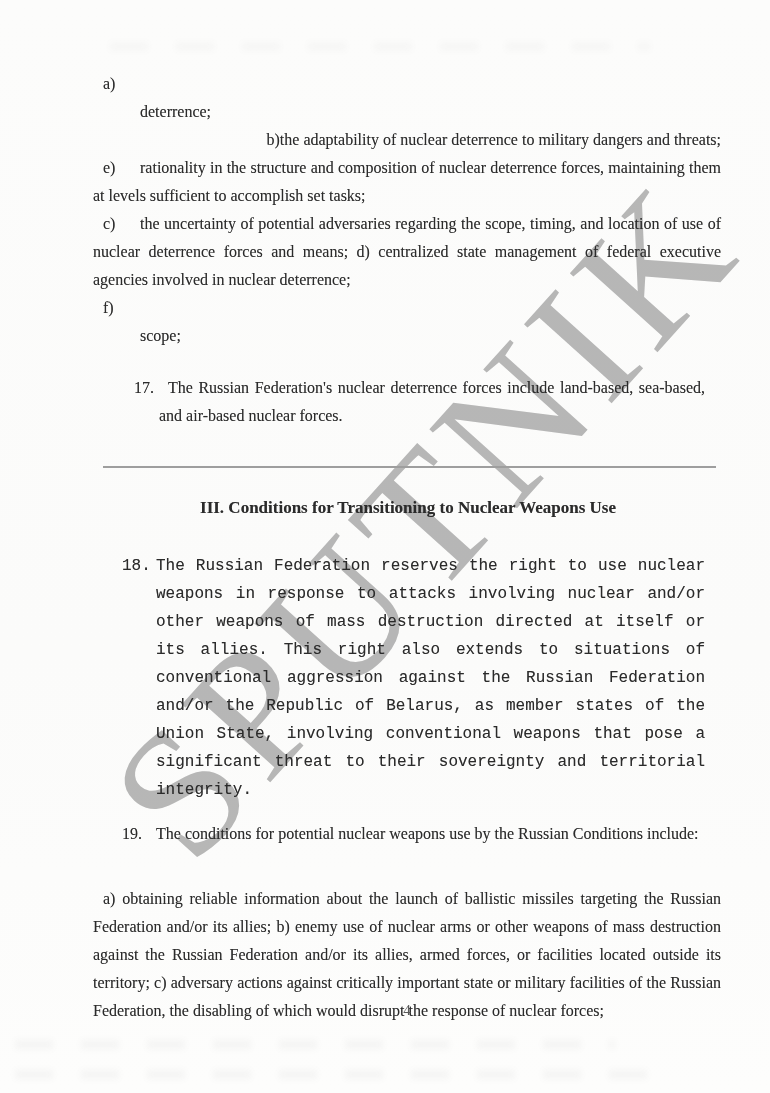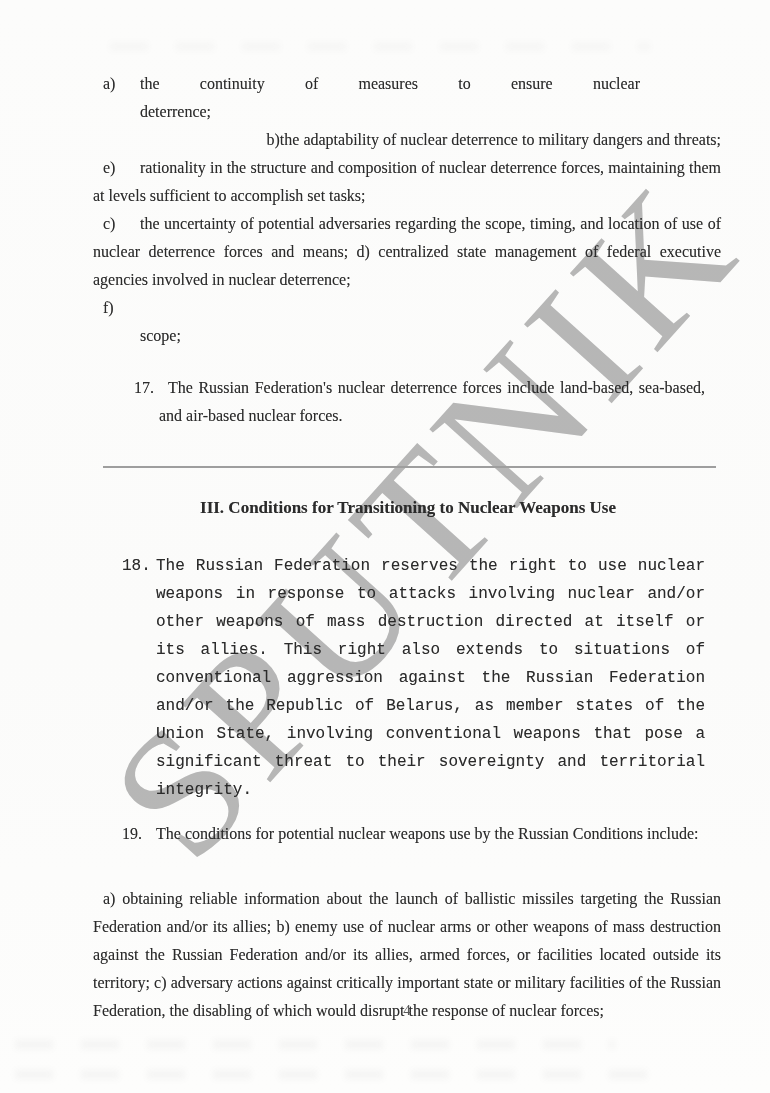--- a/index.html
+++ b/index.html
@@ -64,21 +64,20 @@
 
   <div class="watermark">SPUTNIK</div>
 
   <div class="bleed b3"></div>
 
   <div class="content">
 
     <div>
       <div class="li-flex">
         <span class="fmark">a)</span>
-        <span class="stretch">the continuity of measures to ensure nuclear</span>
       </div>
       <div class="l2">deterrence;</div>
     </div>
 
     <div class="li left">
       <span class="marker">b)</span><span>the adaptability of nuclear deterrence to military dangers and threats;</span>
     </div>
 
     <div class="li">
       <span class="marker">e)</span><span>rationality in the structure and composition of nuclear deterrence forces, maintaining them at levels sufficient to accomplish set tasks;</span>

